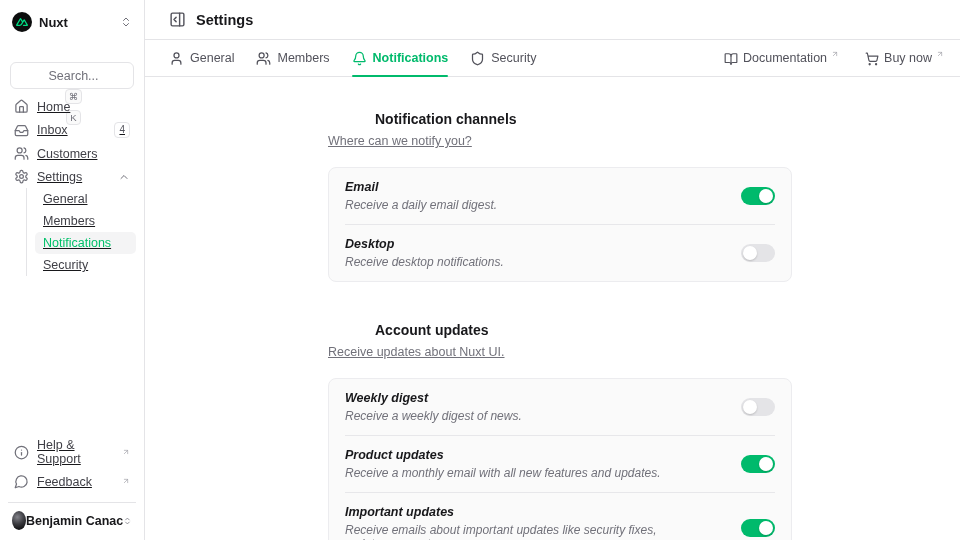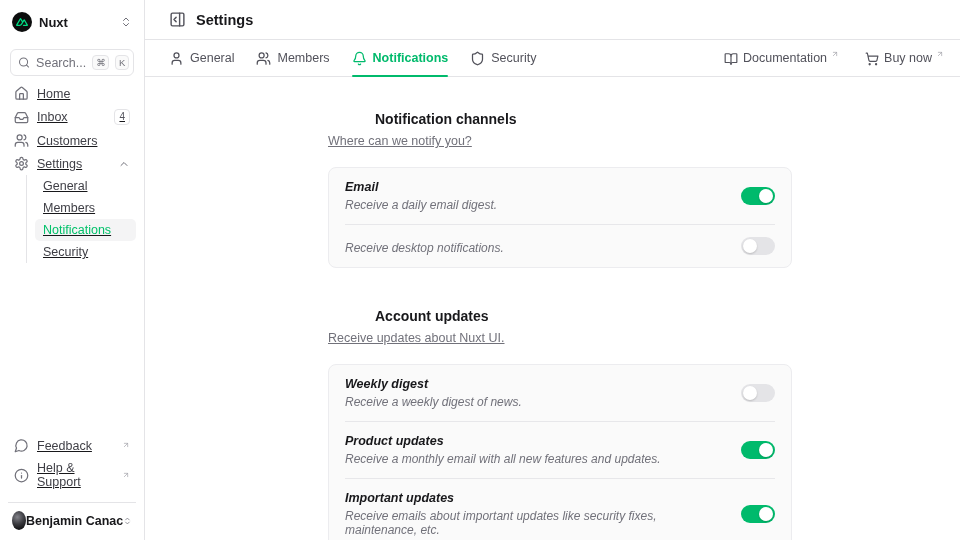--- a/index.html
+++ b/index.html
@@ -10,21 +10,21 @@
 
   .app { display:flex; width:960px; height:540px; }
 
   
   .sidebar { width:145px; min-width:145px; border-right:1px solid #e4e4e7; display:flex; flex-direction:column; padding:10px 8px 8px; }
   .logo-row { display:flex; align-items:center; gap:7px; padding:2px 4px; border-radius:6px; cursor:pointer; }
   .logo-circle { width:20px; height:20px; border-radius:50%; background:#0c0d0d; display:flex; align-items:center; justify-content:center; }
   .brand-name { font-size:13px; font-weight:700; flex:1; color:#18181b; }
   .muted-ic { color:#71717a; }
 
-  .search-box { margin:15px 2px 0; height:27px; border:1px solid #e4e4e7; border-radius:6px; display:flex; align-items:center; gap:6px; padding:0 4px 0 7px; color:#71717a; cursor:text; background:#fff; }
+  .search-box { margin:28px 2px 0; height:27px; border:1px solid #e4e4e7; border-radius:6px; display:flex; align-items:center; gap:6px; padding:0 4px 0 7px; color:#71717a; cursor:text; background:#fff;flex-direction:column; }
   .search-text { flex:1; font-size:12.5px; color:#71717a; }
   .kbd { border:1px solid #e4e4e7; background:#fafafa; border-radius:4px; font-size:9.5px; line-height:13px; padding:0 3px; color:#71717a; min-width:14px; text-align:center; }
 
   .nav { margin-top:6px; display:flex; flex-direction:column;text-decoration:underline; }
   .nav-item { display:flex; align-items:center; gap:8px; padding:4px 6px; border-radius:5px; color:#3f3f46; cursor:pointer; }
   .nav-item .nicon { width:15px; height:15px; color:#71717a; }
   .nav-label { flex:1; font-size:12.5px; }
   .badge { font-size:10px; border:1px solid #e4e4e7; border-radius:4px; padding:0 4px; line-height:14px; color:#52525b; background:#fff; }
 
   .subnav { margin-left:18px; border-left:1px solid #e4e4e7; display:flex; flex-direction:column; padding-left:8px; }
@@ -150,36 +150,36 @@
           <span class="nav-label">Security</span>
         </div>
       </div>
     </nav>
 
     <div class="flex-spacer"></div>
 
     <nav class="nav">
       <div class="nav-item">
         <svg class="icon nicon" viewBox="0 0 24 24">
-            <path d="M7.9 20A9 9 0 1 0 4 16.1L2 22Z"></path>
-          </svg>
-        <span class="nav-label">Feedback</span>
-        <svg class="icon ext" viewBox="0 0 24 24" style="margin-left:-28px">
-            <path d="M7 7h10v10"></path>
-            <path d="M7 17 17 7"></path>
-          </svg>
-      </div>
-      <div class="nav-item">
-        <svg class="icon nicon" viewBox="0 0 24 24">
             <circle cx="12" cy="12" r="10"></circle>
             <path d="M12 16v-4"></path>
             <path d="M12 8h.01"></path>
           </svg>
         <span class="nav-label">Help &amp; Support</span>
         <svg class="icon ext" viewBox="0 0 24 24" style="margin-left:-6px">
+            <path d="M7 7h10v10"></path>
+            <path d="M7 17 17 7"></path>
+          </svg>
+      </div>
+      <div class="nav-item">
+        <svg class="icon nicon" viewBox="0 0 24 24">
+            <path d="M7.9 20A9 9 0 1 0 4 16.1L2 22Z"></path>
+          </svg>
+        <span class="nav-label">Feedback</span>
+        <svg class="icon ext" viewBox="0 0 24 24" style="margin-left:-28px">
             <path d="M7 7h10v10"></path>
             <path d="M7 17 17 7"></path>
           </svg>
       </div>
     </nav>
 
     <div class="sidebar-user">
       <span class="avatar"></span>
       <span class="user-name">Benjamin Canac</span>
       <svg class="icon muted-ic" width="12" height="12" viewBox="0 0 24 24">
@@ -270,20 +270,21 @@
                 <div class="row-title">Email</div>
                 <div class="row-desc">Receive a daily email digest.</div>
               </div>
               <div class="toggle on">
                   <div class="knob"></div>
                 </div>
             </div>
             <div class="row-divider"></div>
             <div class="row">
               <div class="row-text">
+                <div class="row-title">Desktop</div>
                 <div class="row-desc">Receive desktop notifications.</div>
               </div>
               <div class="toggle">
                   <div class="knob"></div>
                 </div>
             </div>
           </div>
         </section>
 
         <section class="section">

